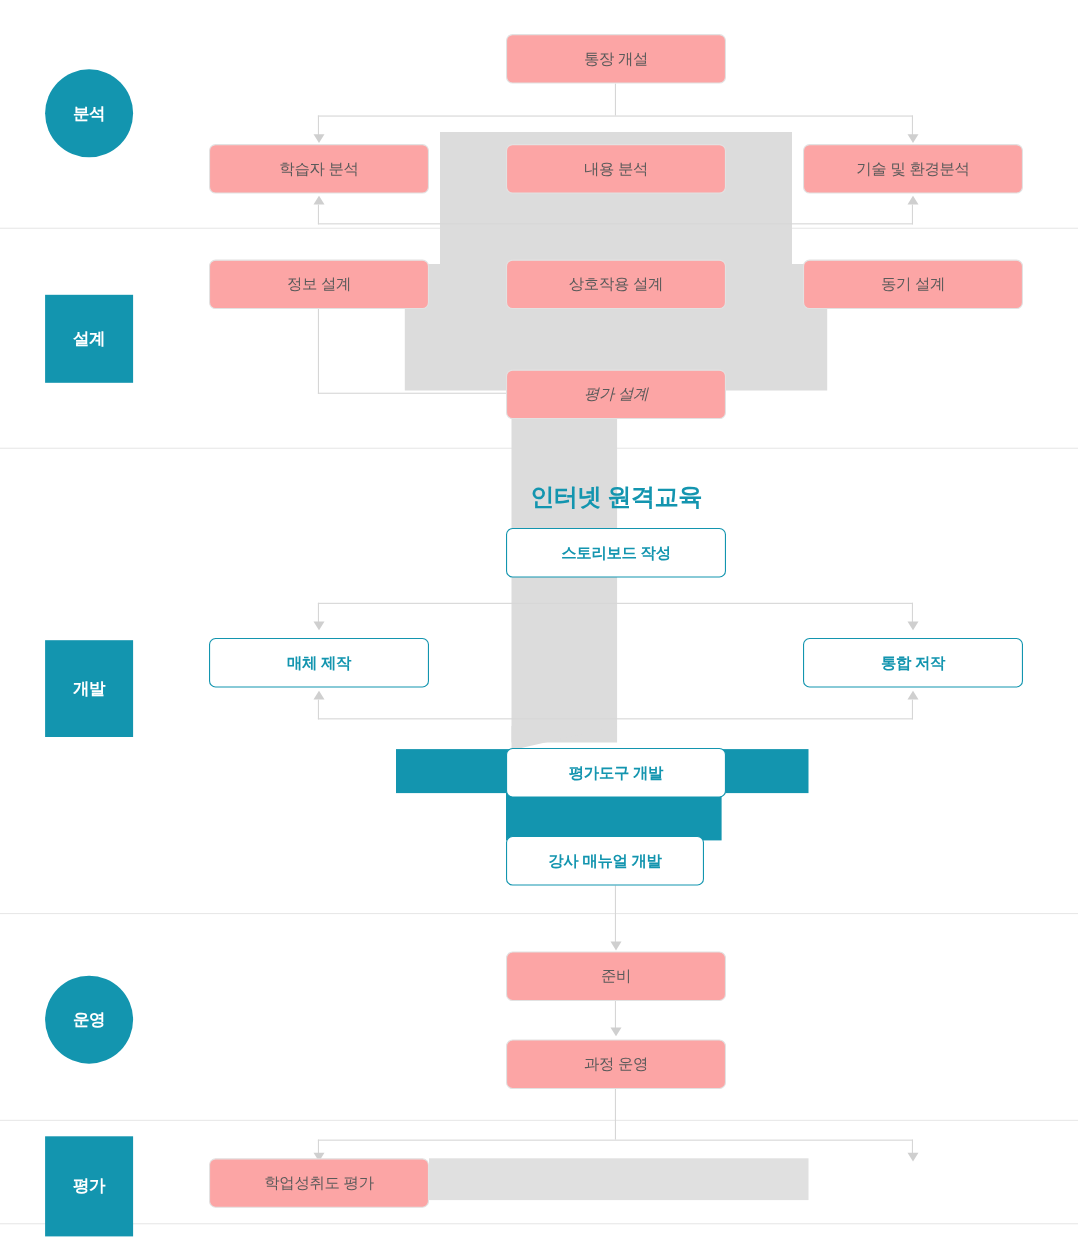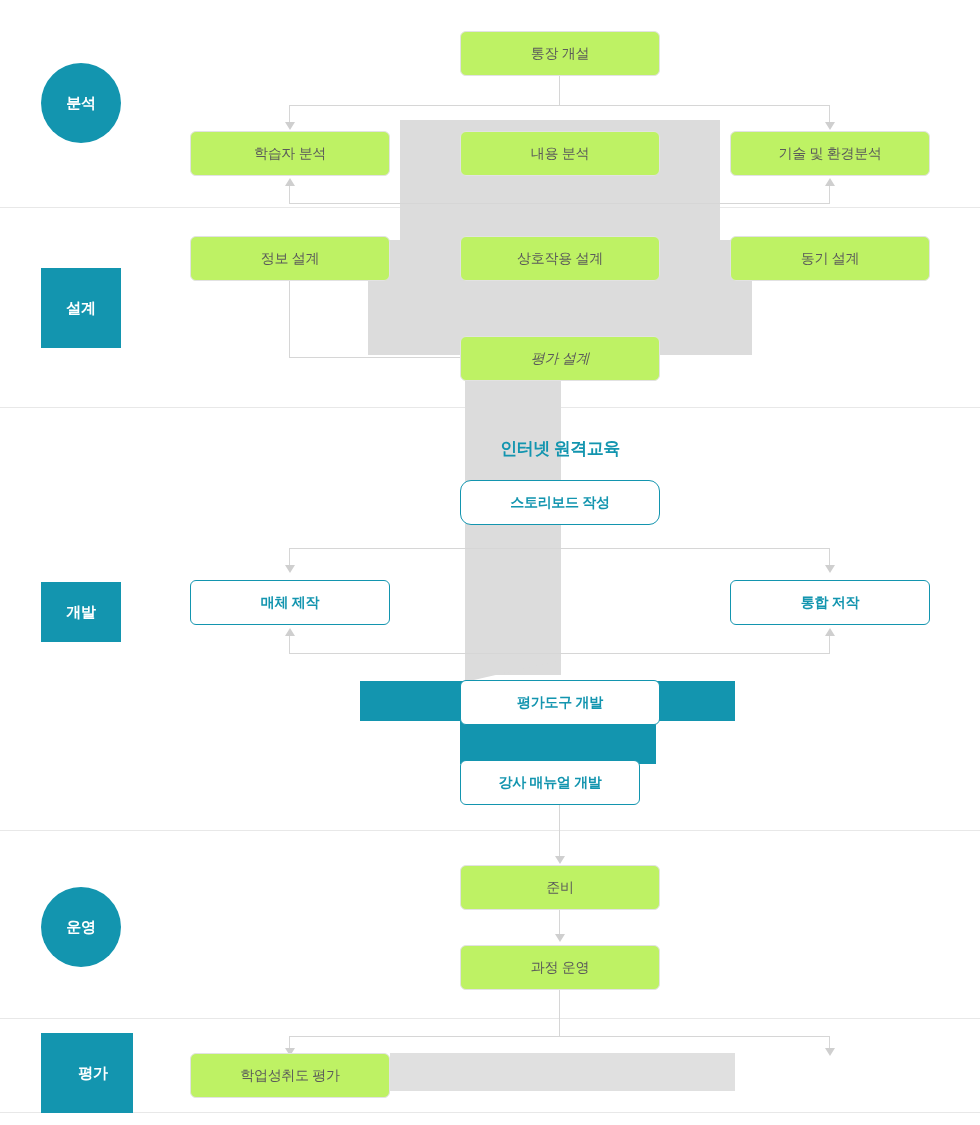--- a/index.html
+++ b/index.html
@@ -73,21 +73,21 @@
     display:flex;
     align-items:center;
     justify-content:center;
     text-align:center;
     font-size:14px;
     letter-spacing:-0.3px;
     border-radius:6px;
     z-index:6;
   }
   .node.grey{
-    background:#bef264;
+    background:#fca5a5;
     border:1px solid #e2e2e2;
     color:#5a5a5a;
   }
   .node.teal{
     background:#ffffff;
     border:1px solid #1395af;
     color:#1395af;
     font-weight:bold;
   }
 
@@ -104,21 +104,21 @@
     letter-spacing:-0.3px;
     z-index:7;
   }
   .badge.circle{border-radius:50%;}
   .badge.square{border-radius:0;}
 
   
   .caption{
     position:absolute;
     color:#1395af;
-    font-size:17px;
+    font-size:22px;
     font-weight:bold;
     letter-spacing:-0.5px;
     text-align:center;
     z-index:7;
     white-space:nowrap;
   }
 </style>
 </head>
 <body>
 
@@ -190,27 +190,27 @@
   <div class="arrow-down" style="left:285px;top:1048px;"></div>
   <div class="ln ln-v" style="left:829px;top:1036px;height:14px;"></div>
   <div class="arrow-down" style="left:825px;top:1048px;"></div>
 
   <div class="badge circle" style="left:41px;top:63px;width:80px;height:80px;">
     <span>분석</span>
   </div>
   <div class="badge square" style="left:41px;top:268px;width:80px;height:80px;">
     <span>설계</span>
   </div>
-  <div class="badge square" style="left:41px;top:582px;width:80px;height:60px;">
+  <div class="badge square" style="left:41px;top:582px;width:80px;height:88px;">
     <span>개발</span>
   </div>
   <div class="badge circle" style="left:41px;top:887px;width:80px;height:80px;">
     <span>운영</span>
   </div>
-  <div class="badge square" style="left:41px;top:1033px;width:80px;height:80px;padding-left:12px;">
+  <div class="badge square" style="left:41px;top:1033px;width:80px;height:91px;">
     <span>평가</span>
   </div>
 
   <div class="caption" style="left:460px;top:437px;width:200px;">인터넷 원격교육</div>
 
   <div class="node grey" style="left:460px;top:31px;width:200px;height:45px;">
     <span>통장 개설</span>
   </div>
   <div class="node grey" style="left:190px;top:131px;width:200px;height:45px;">
     <span>학습자 분석</span>
@@ -228,21 +228,21 @@
   <div class="node grey" style="left:460px;top:236px;width:200px;height:45px;">
     <span>상호작용 설계</span>
   </div>
   <div class="node grey" style="left:730px;top:236px;width:200px;height:45px;">
     <span>동기 설계</span>
   </div>
   <div class="node grey" style="left:460px;top:336px;width:200px;height:45px;font-style:italic;">
     <span>평가 설계</span>
   </div>
 
-  <div class="node teal" style="left:460px;top:480px;width:200px;height:45px;border-radius:11px;">
+  <div class="node teal" style="left:460px;top:480px;width:200px;height:45px;">
     <span>스토리보드 작성</span>
   </div>
   <div class="node teal" style="left:190px;top:580px;width:200px;height:45px;text-align:right;">
     <span>매체 제작</span>
   </div>
   <div class="node teal" style="left:730px;top:580px;width:200px;height:45px;">
     <span>통합 저작</span>
   </div>
   <div class="node teal" style="left:460px;top:680px;width:200px;height:45px;">
     <span>평가도구 개발</span>

